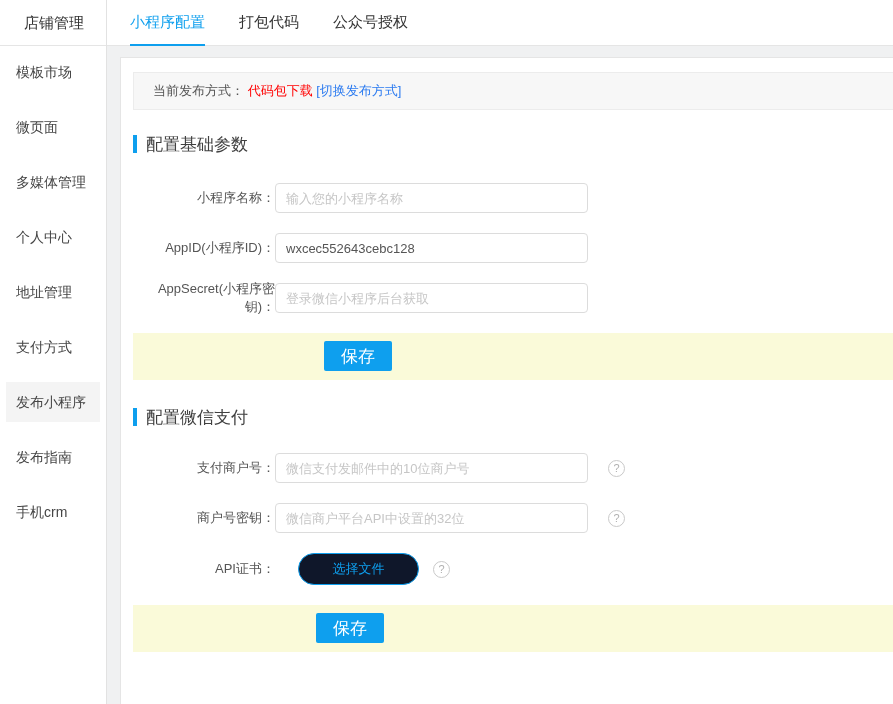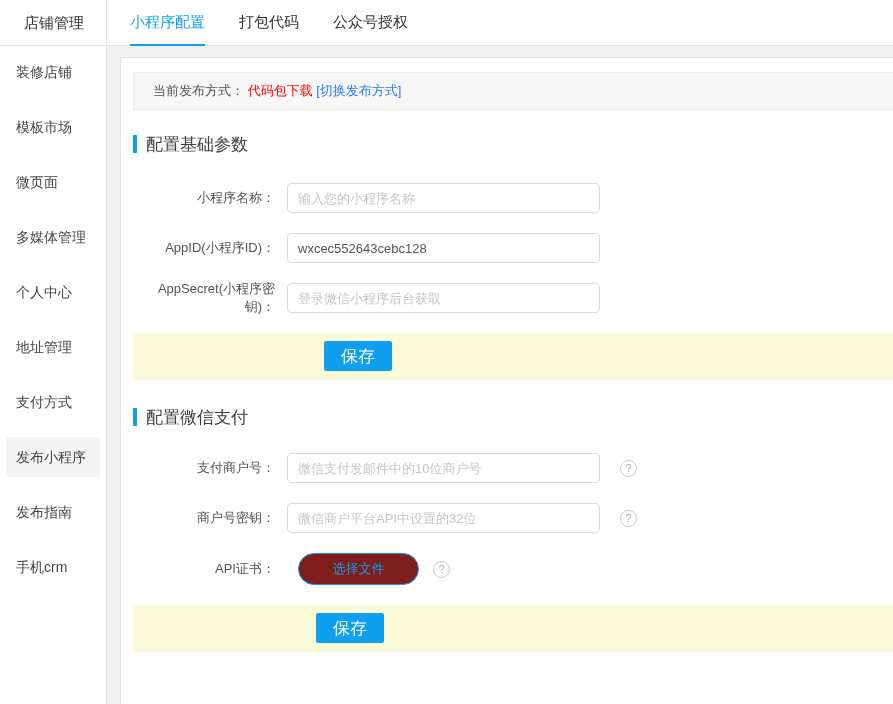--- a/index.html
+++ b/index.html
@@ -62,33 +62,33 @@
   .notice .red{color:var(--red);}
   .notice .blue{color:var(--link);cursor:pointer;}
   .section-title{display:flex;align-items:center;margin-top:23px;height:22px;}
   .section-bar{width:4px;height:18px;background:var(--accent);}
   .section-text{margin-left:9px;font-size:17px;color:#404040;}
   .form{margin-top:28px;}
   .form2{margin-top:25px;}
   .row{display:flex;align-items:center;height:30px;margin-bottom:20px;}
   .row-label{width:142px;text-align:right;font-size:13px;color:var(--label);flex:none;}
   .row-input{
-    width:313px;height:30px;margin-left:12px;padding:0 10px;
+    width:313px;height:30px;margin-left:0;padding:0 10px;
     border:1px solid var(--input-border);border-radius:4px;
     font-size:13px;color:#555;outline:none;background:#fff;
     font-family:"Liberation Sans","DejaVu Sans",sans-serif;
   }
   .row-input::placeholder{color:var(--ph);}
   .help{
     width:17px;height:17px;margin-left:20px;border:1px solid #c9c9c9;border-radius:50%;
     color:#b0b0b0;font-size:11px;line-height:15px;text-align:center;flex:none;cursor:pointer;
   }
   .file-btn{
     width:121px;height:32px;margin-left:23px;
-    border:1px solid var(--accent);border-radius:16px;background:#7f1d1d;
+    border:1px solid var(--accent);border-radius:16px;background:#0f172a;
     color:var(--accent);font-size:13px;cursor:pointer;
     font-family:"Liberation Sans","DejaVu Sans",sans-serif;
   }
   .file-row{height:32px;}
   .help-after-btn{margin-left:14px;}
   .save-bar{height:47px;background:var(--yellow);padding-top:8px;}
   .save-bar-1{margin-top:3px;}
   .save-bar-2{margin-top:7px;}
   .save-btn{
     display:block;width:68px;height:30px;border:none;border-radius:2px;
@@ -102,23 +102,20 @@
 </head>
 <body>
 
 <div class="main-bg"></div>
 
 <div class="topbar" id="tabbar"><div class="tab active">小程序配置</div><div class="tab">打包代码</div><div class="tab">公众号授权</div></div>
 
 <div class="sidebar">
   <div class="side-header">店铺管理</div>
   <div class="side-menu" id="sidemenu">
-      <div class="side-item">
-        <div class="side-item-inner">装修店铺</div>
-      </div>
       <div class="side-item">
         <div class="side-item-inner">模板市场</div>
       </div>
       <div class="side-item">
         <div class="side-item-inner">微页面</div>
       </div>
       <div class="side-item">
         <div class="side-item-inner">多媒体管理</div>
       </div>
       <div class="side-item">

